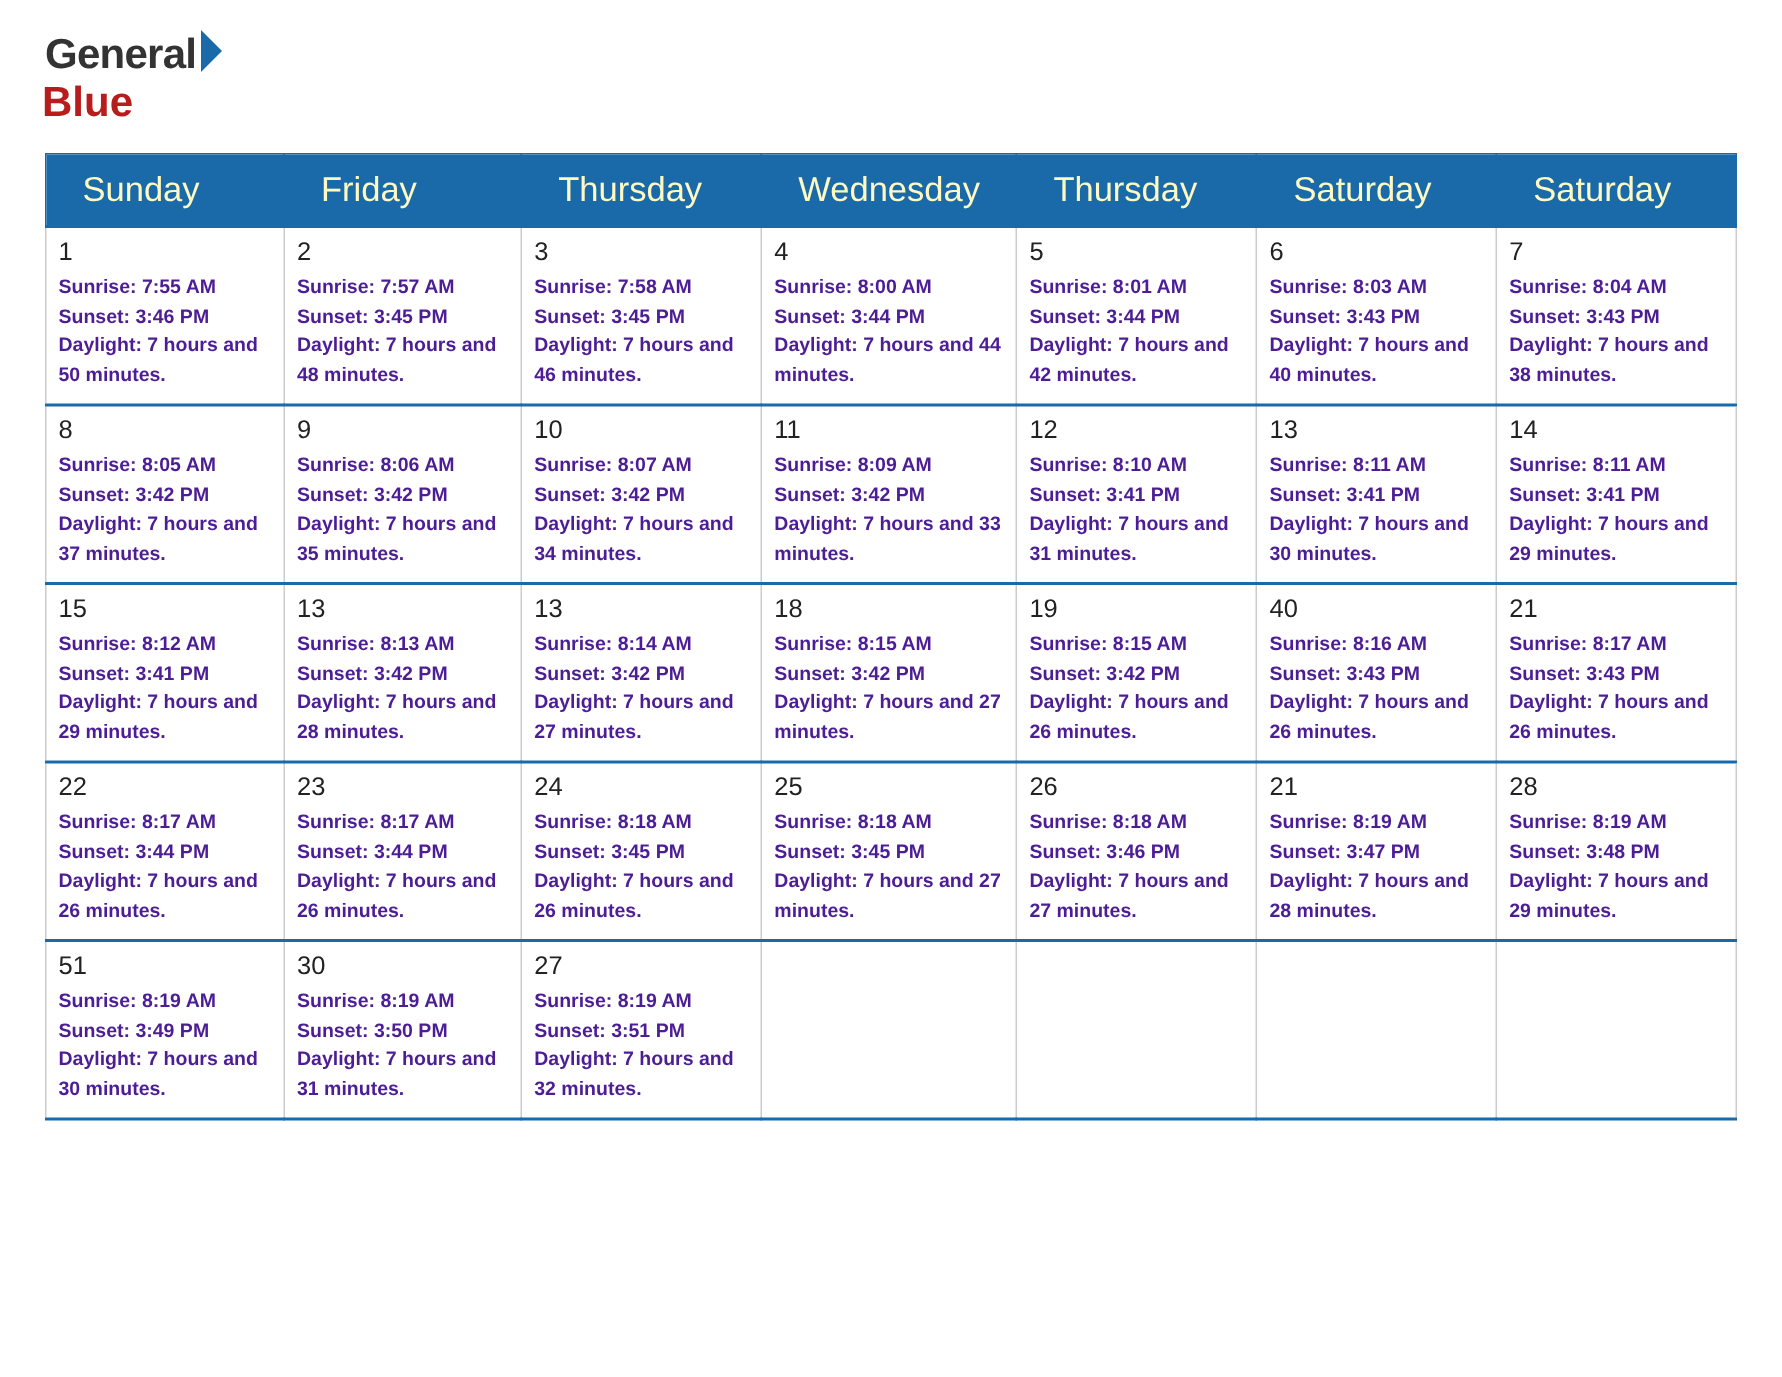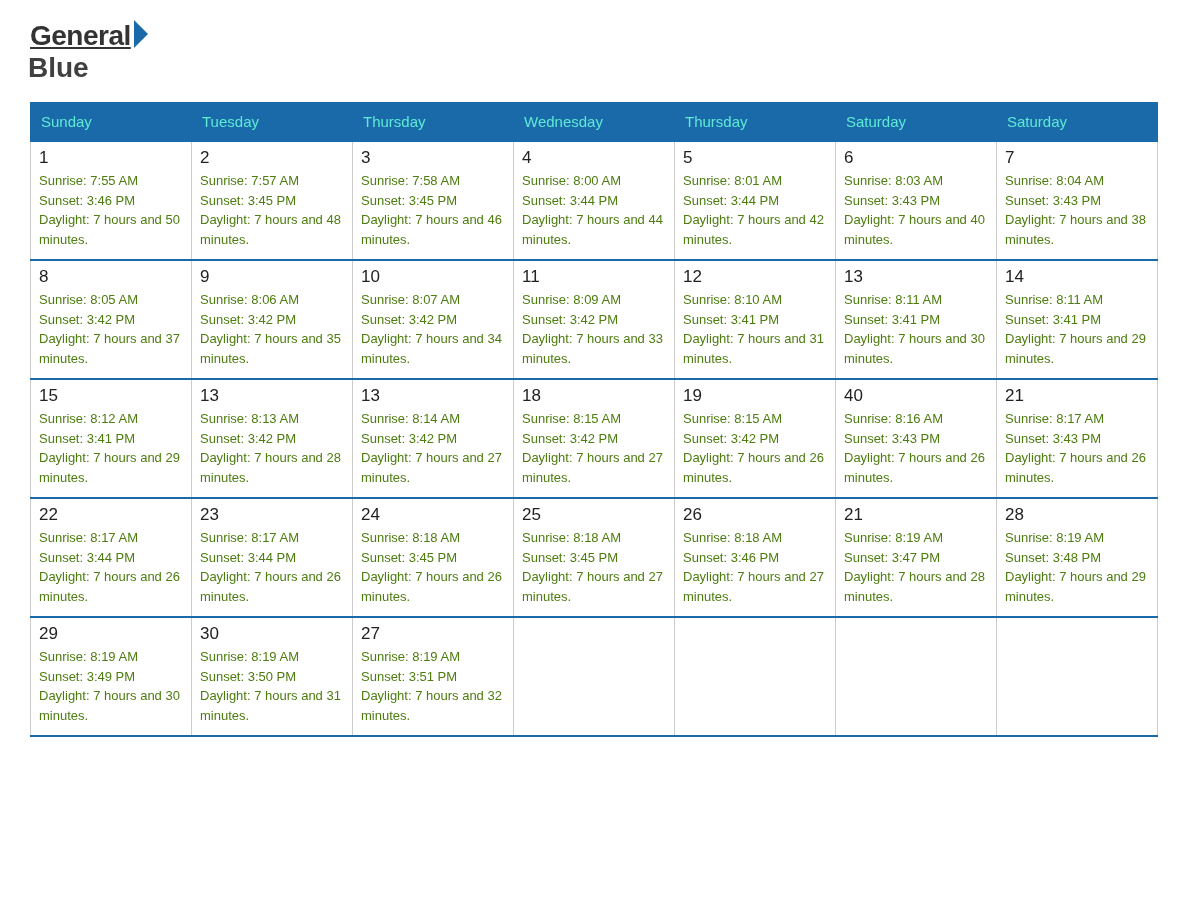--- a/index.html
+++ b/index.html
@@ -19,35 +19,34 @@
     .logo {
       display: flex;
       flex-direction: column;
       align-items: flex-start;
     }
     .logo-general {
       font-size: 28px;
       font-weight: bold;
       color: #333;
       letter-spacing: -0.5px;
-      text-decoration: underline;
     }
     .logo-arrow {
       width: 0;
       height: 0;
       border-left: 14px solid #1a6aaa;
       border-top: 14px solid transparent;
       border-bottom: 14px solid transparent;
       margin-left: 3px;
       margin-top: -4px;
     }
     .logo-blue {
       font-size: 28px;
       font-weight: bold;
-      color: #404040;
+      color: #b91c1c;
       margin-left: -2px;
     }
     .title-section {
       text-align: right;
     }
     .month-title {
       font-size: 52px;
       font-weight: normal;
       color: #222;
       line-height: 1.1;
@@ -57,24 +56,24 @@
       color: #444;
       margin-top: 4px;
     }
     .calendar {
       width: 100%;
       border-collapse: collapse;
       border: 1px solid #aaa;
     }
     .calendar th {
       background: #1a6aaa;
-      color: #5eead4;
-      font-size: 15px;
+      color: #fef9c3;
+      font-size: 23px;
       font-weight: normal;
-      padding: 10px 10px;
+      padding: 10px 24px;
       text-align: left;
       border: 1px solid #1a6aaa;
     }
     .calendar td {
       vertical-align: top;
       padding: 6px 8px 10px 8px;
       border: 1px solid #ccc;
       width: calc(100% / 7);
       font-size: 13px;
       color: #333;
@@ -85,22 +84,23 @@
     }
     .day-number {
       font-size: 17px;
       font-weight: normal;
       color: #222;
       margin-bottom: 3px;
       display: block;
     }
     .day-info {
       font-size: 13px;
-      color: #4d7c0f;
+      color: #4c1d95;
       line-height: 1.5;
+      font-weight: bold;
     }
     .empty-cell {
       background: #fff;
     }
     .logo-wrapper {
       display: flex;
       align-items: center;
     }
     .logo-text-block {
       display: flex;
@@ -135,21 +135,21 @@
   <div class="title-section">
     <div class="month-title"></div>
     <div class="location"></div>
   </div>
 </div>
 
 <table class="calendar">
   <thead>
     <tr>
     <th>Sunday</th>
-        <th>Tuesday</th>
+        <th>Friday</th>
         <th>Thursday</th>
         <th>Wednesday</th>
         <th>Thursday</th>
         <th>Saturday</th>
         <th>Saturday</th>
       </tr>
   </thead>
   <tbody id="calendar-body">
   <tr>
         <td>
@@ -378,21 +378,21 @@
         <span class="day-number">28</span>
         <div class="day-info">
           Sunrise: 8:19 AM<br>
           Sunset: 3:48 PM<br>
           Daylight: 7 hours and 29 minutes.
         </div>
       </td>
       </tr>
       <tr>
         <td>
-        <span class="day-number">29</span>
+        <span class="day-number">51</span>
         <div class="day-info">
           Sunrise: 8:19 AM<br>
           Sunset: 3:49 PM<br>
           Daylight: 7 hours and 30 minutes.
         </div>
       </td>
         <td>
         <span class="day-number">30</span>
         <div class="day-info">
           Sunrise: 8:19 AM<br>

